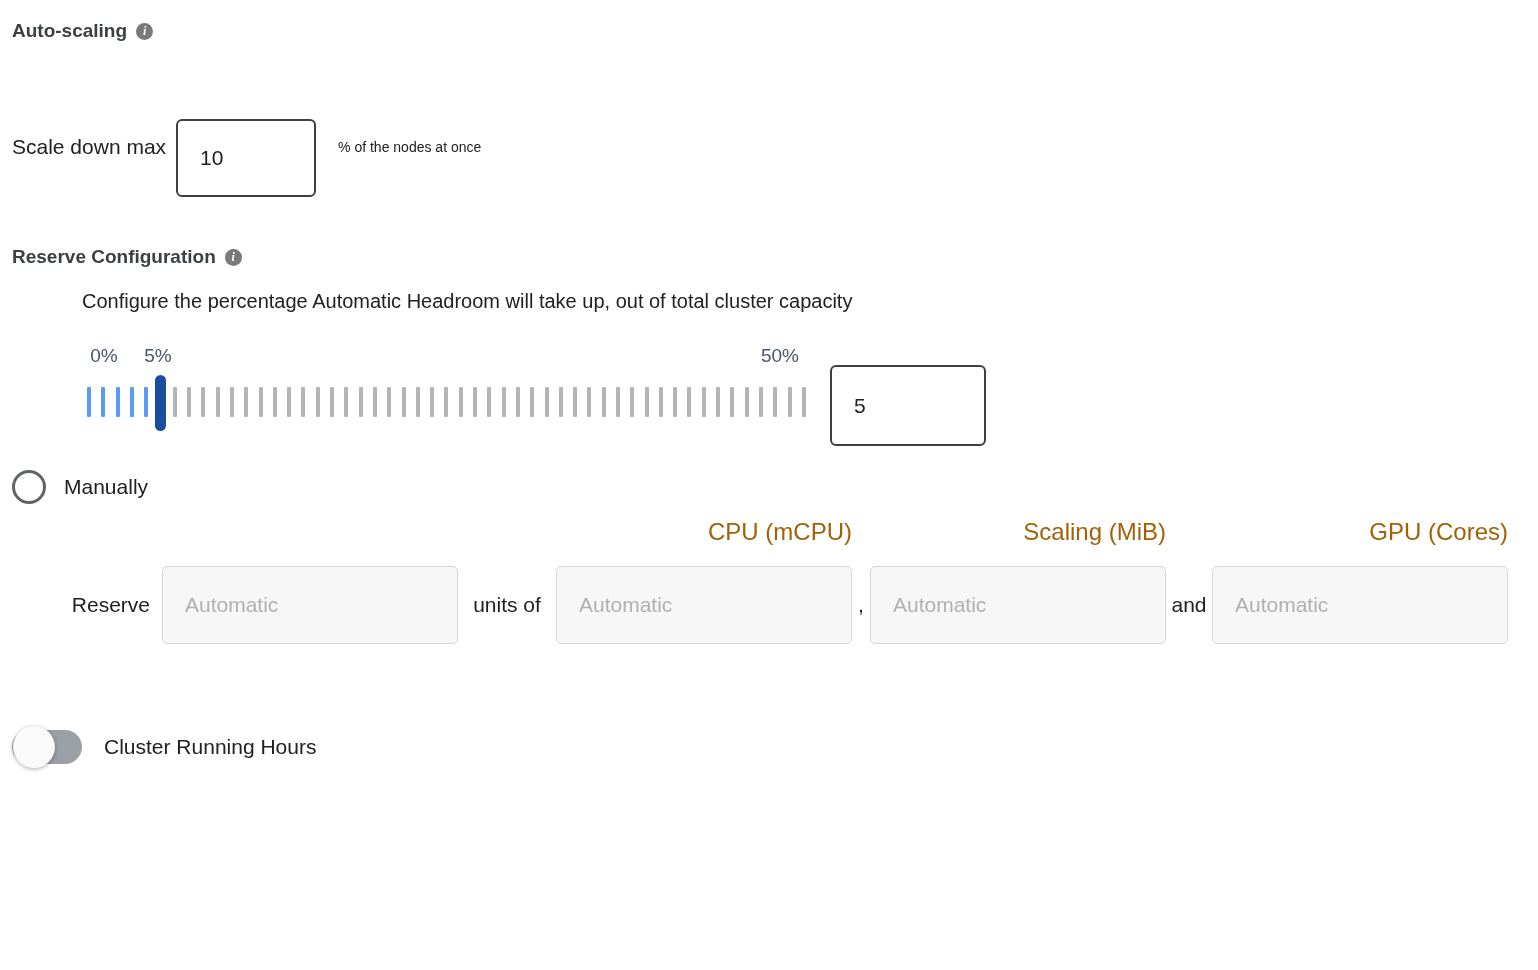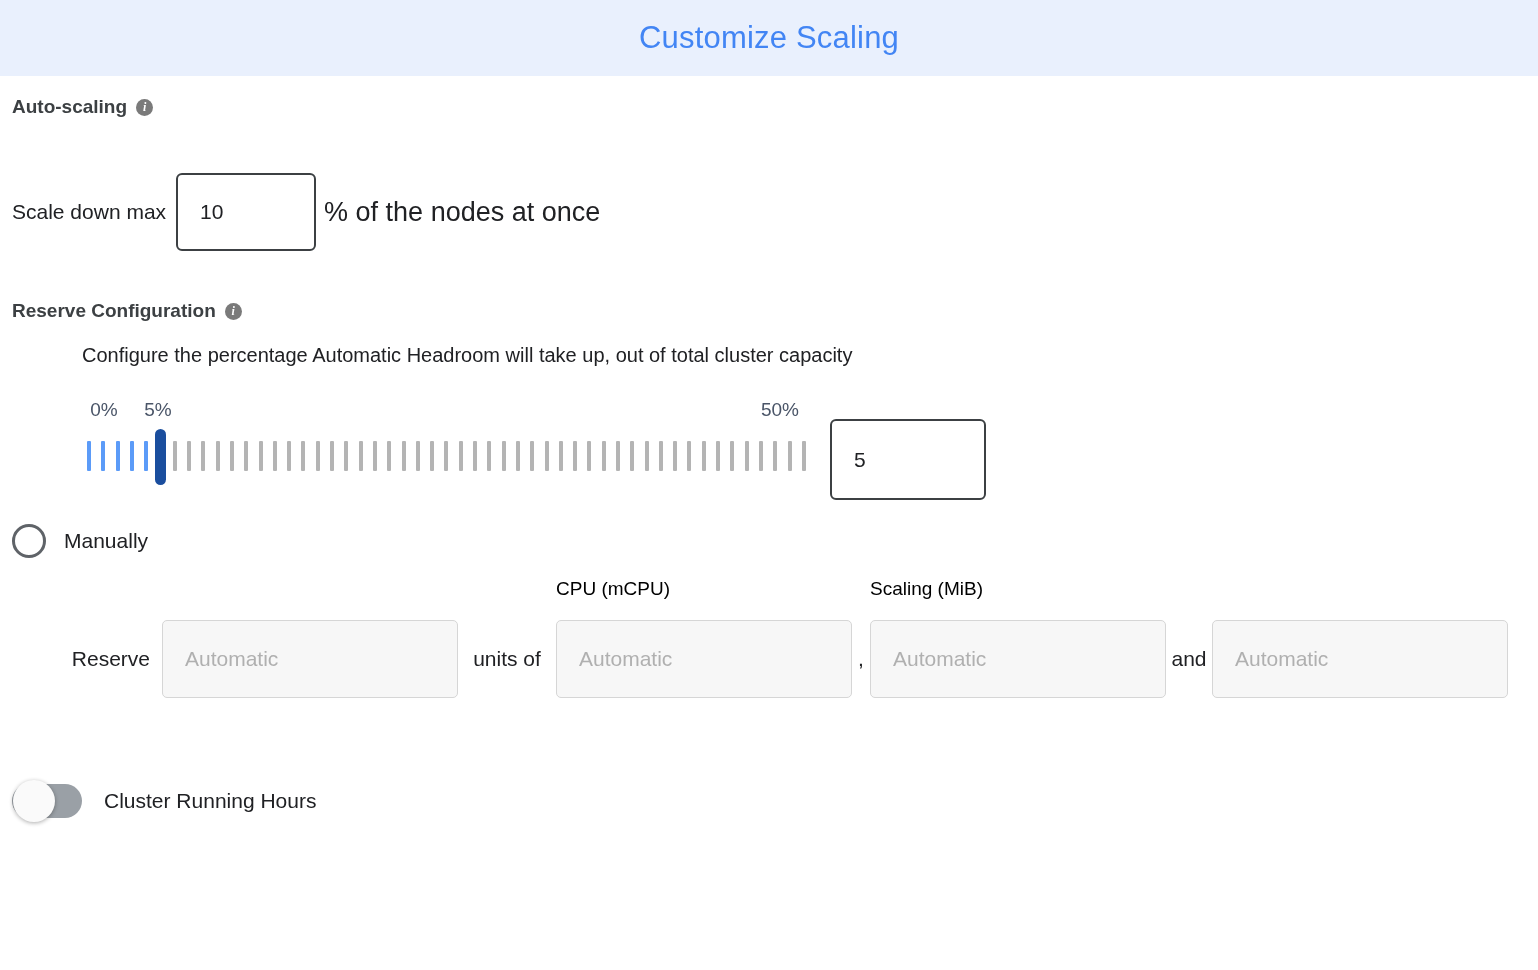--- a/index.html
+++ b/index.html
@@ -56,23 +56,23 @@
     display: flex; align-items: center;
     margin-top: 55px;
     gap: 0;
   }
   .scaledown-label { font-size: 21px; color: #202124; margin-right: 10px; }
   .num-input {
     width: 140px; height: 78px;
     border: 2px solid #3c4043; border-radius: 6px;
     background:#fff; color:#202124;
     font-size: 21px; font-family: "Liberation Sans", sans-serif;
-    padding: 0 22px; outline: none;
-  }
-  .scaledown-suffix { font-size: 27px; color: #202124; margin-left: 8px; }
+    padding: 0 22px; outline: none; margin-top: 22px;
+  }
+  .scaledown-suffix { font-size: 14px; color: #202124; margin-left: 22px; }
 
   
   .headroom-block { margin-top: 49px; }
   .radio-row { display: flex; align-items: center; gap: 18px; margin-top: 25px; }
   .radio {
     width: 34px; height: 34px; border-radius: 50%;
     border: 3px solid #5b9bf8;
     display: flex; align-items: center; justify-content: center;
     flex: 0 0 auto;
   }
@@ -111,21 +111,21 @@
     background:#fff; color:#202124;
     font-size: 21px; font-family: "Liberation Sans", sans-serif;
     padding: 0 22px; outline:none;
   }
 
   
   .manual-block { margin-top: 18px; }
   .reserve-grid { margin-top: 12px; position: relative; }
   .col-headers { display: flex; align-items: flex-end; height: 30px; }
   .col-head {
-    font-size: 19px; color: #000000; text-align: left;
+    font-size: 24px; color: #a16207; text-align: right;
   }
   .reserve-row { display: flex; align-items: center; margin-top: 20px; }
   .conj { font-size: 21px; color: #202124; text-align: center; }
   .txt-input {
     height: 78px;
     border: 1px solid #d6d6d6; border-radius: 5px;
     background: #f7f7f7;
     font-size: 21px; font-family: "Liberation Sans", sans-serif;
     color: #202124; padding: 0 22px; outline: none;
   }
@@ -143,23 +143,20 @@
     border-radius: 50%; background: #fafafa;
     box-shadow: 0 1px 4px rgba(0,0,0,.32);
   }
   .toggle-label { font-size: 21px; color: #202124; }
 </style>
 </head>
 <body>
 
 <div class="page">
 
-  <div class="header">
-    <div class="header-title">Customize Scaling</div>
-  </div>
 
   <div class="body">
 
     <div class="autoscaling-block">
       <div class="section-title">
         <span>Auto-scaling</span>
         <span class="info-icon">i</span>
       </div>
 
     </div>
@@ -252,20 +249,21 @@
 
         <div class="reserve-grid">
           <div class="col-headers">
             <span style="width:150px"></span>
             <span class="col-head" style="width:296px"></span>
             <span style="width:98px"></span>
             <span class="col-head" style="width:296px">CPU (mCPU)</span>
             <span style="width:18px"></span>
             <span class="col-head" style="width:296px">Scaling (MiB)</span>
             <span style="width:46px"></span>
+            <span class="col-head" style="width:296px">GPU (Cores)</span>
           </div>
 
           <div class="reserve-row">
             <span class="conj" style="width:150px;text-align:right;padding-right:12px">Reserve</span>
             <input class="txt-input" style="width: 296px;" type="text" disabled="" placeholder="Automatic">
             <span class="conj" style="width:98px">units of</span>
             <input class="txt-input" style="width: 296px;" type="text" disabled="" placeholder="Automatic">
             <span class="conj" style="width:18px">,</span>
             <input class="txt-input" style="width: 296px;" type="text" disabled="" placeholder="Automatic">
             <span class="conj" style="width:46px">and</span>

